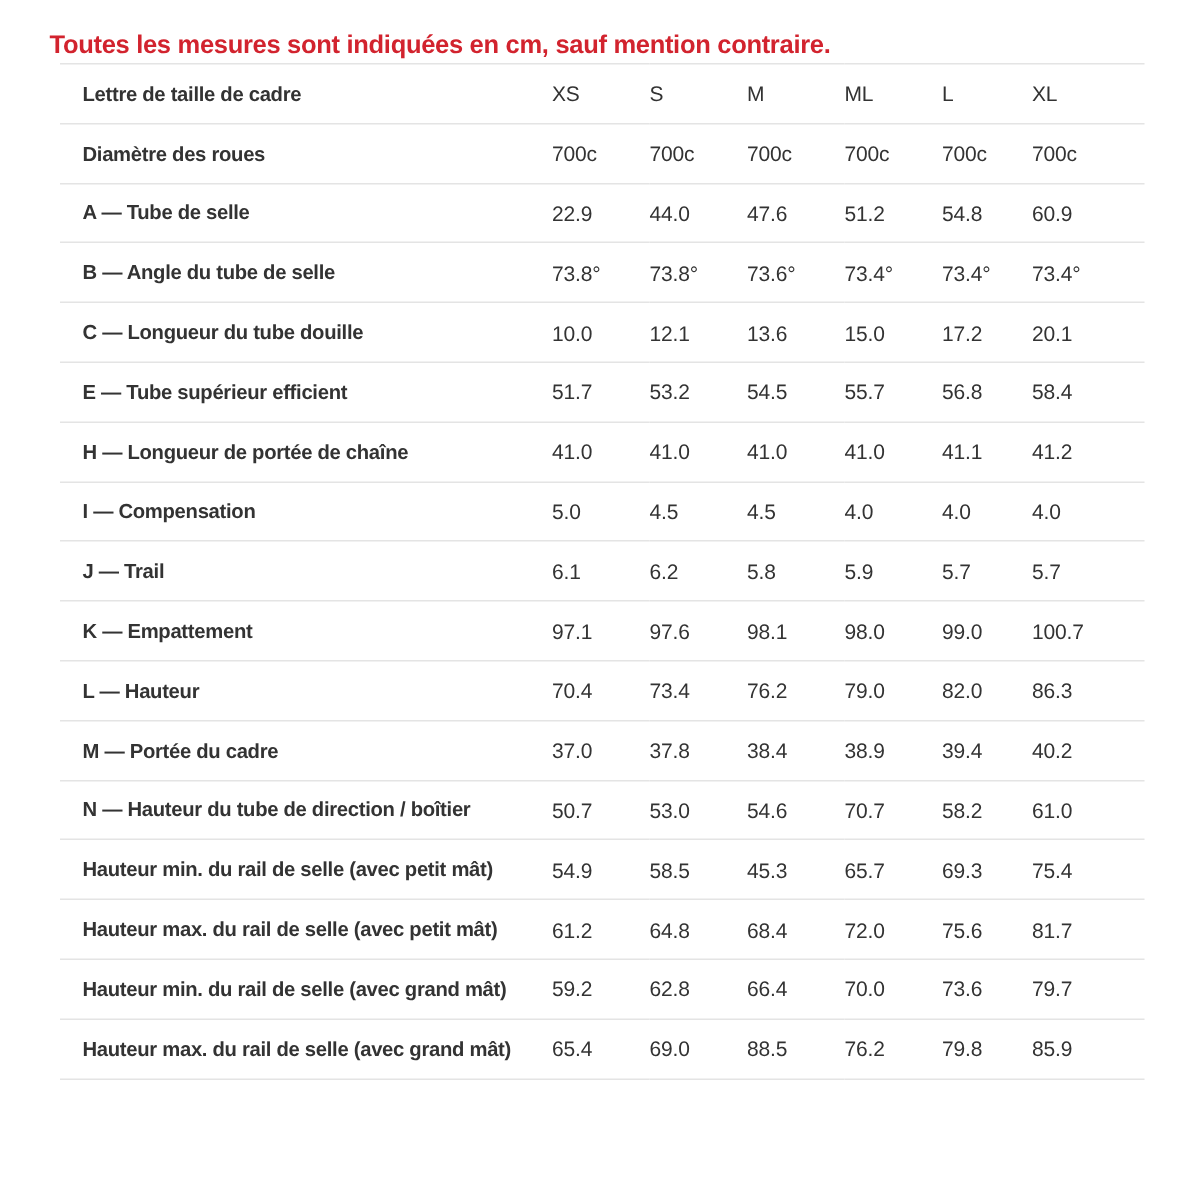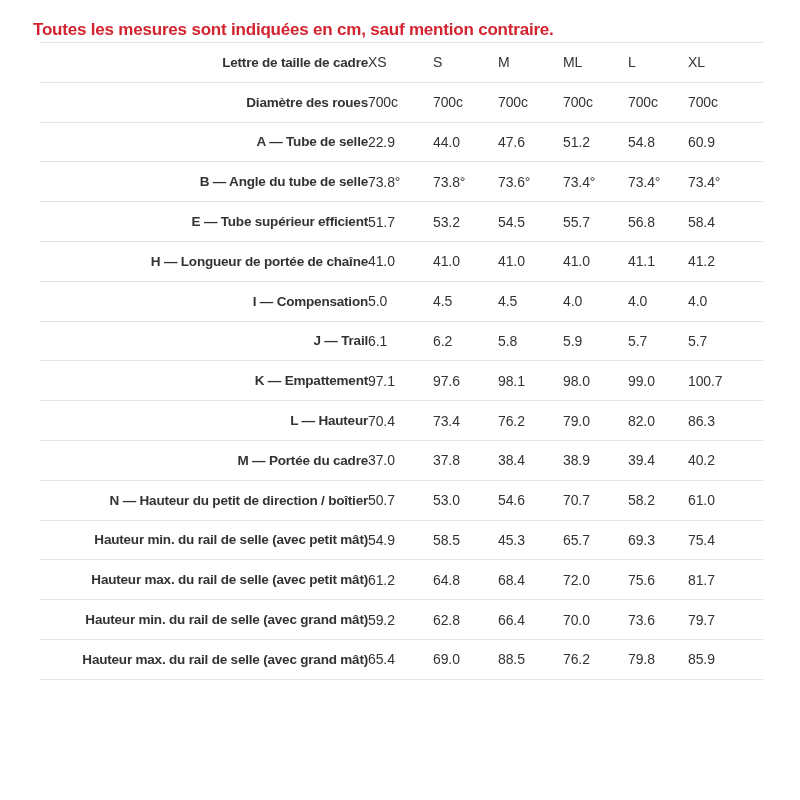--- a/index.html
+++ b/index.html
@@ -55,21 +55,20 @@
     text-align: left;
     vertical-align: middle;
     white-space: nowrap;
     letter-spacing: -0.1px;
   }
   table.geometry .label {
     font-weight: 700;
     font-size: 13.5px;
     padding-left: 15px;
     letter-spacing: -0.2px;
-    text-align: right;
   }
 </style>
 </head>
 <body>
 
 <div class="title">Toutes les mesures sont indiquées en cm, sauf mention contraire.</div>
 
 <table class="geometry">
   <colgroup>
     <col style="width:328px">
@@ -113,20 +112,29 @@
       <tr>
         <th class="label">B — Angle du tube de selle</th>
         <td>73.8°</td>
         <td>73.8°</td>
         <td>73.6°</td>
         <td>73.4°</td>
         <td>73.4°</td>
         <td>73.4°</td>
       </tr>
       <tr>
+        <th class="label">C — Longueur du tube douille</th>
+        <td>10.0</td>
+        <td>12.1</td>
+        <td>13.6</td>
+        <td>15.0</td>
+        <td>17.2</td>
+        <td>20.1</td>
+      </tr>
+      <tr>
         <th class="label">E — Tube supérieur efficient</th>
         <td>51.7</td>
         <td>53.2</td>
         <td>54.5</td>
         <td>55.7</td>
         <td>56.8</td>
         <td>58.4</td>
       </tr>
       <tr>
         <th class="label">H — Longueur de portée de chaîne</th>
@@ -176,21 +184,21 @@
       <tr>
         <th class="label">M — Portée du cadre</th>
         <td>37.0</td>
         <td>37.8</td>
         <td>38.4</td>
         <td>38.9</td>
         <td>39.4</td>
         <td>40.2</td>
       </tr>
       <tr>
-        <th class="label">N — Hauteur du petit de direction / boîtier</th>
+        <th class="label">N — Hauteur du tube de direction / boîtier</th>
         <td>50.7</td>
         <td>53.0</td>
         <td>54.6</td>
         <td>70.7</td>
         <td>58.2</td>
         <td>61.0</td>
       </tr>
       <tr>
         <th class="label">Hauteur min. du rail de selle (avec petit mât)</th>
         <td>54.9</td>

